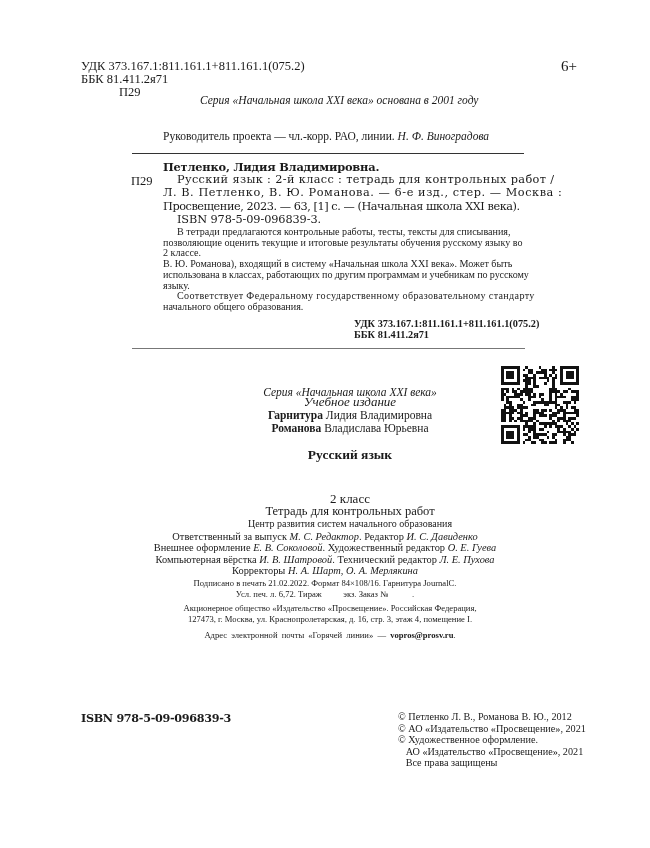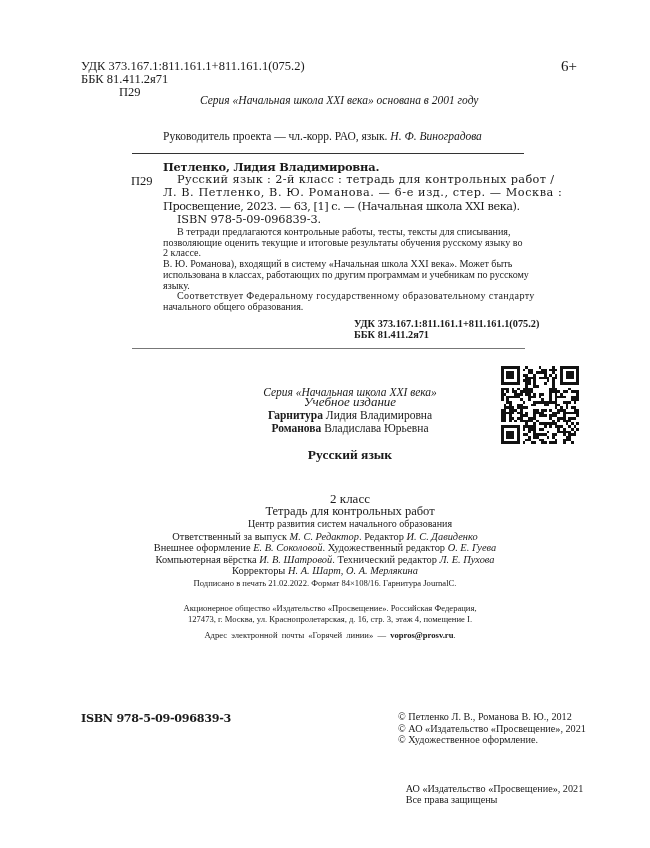--- a/index.html
+++ b/index.html
@@ -18,21 +18,21 @@
 </head>
 <body>
 
 <div class="abs serif" style="left:81px; top:59px; font-size:12.5px;">УДК 373.167.1:811.161.1+811.161.1(075.2)</div>
 <div class="abs serif" style="left:81px; top:72px; font-size:12.5px;">ББК 81.411.2я71</div>
 <div class="abs serif" style="left:119px; top:85px; font-size:12.5px;">П29</div>
 <div class="abs serif" style="left:561px; top:58px; font-size:15px;">6+</div>
 
 <div class="abs serif it" style="left:200px; top:94px; font-size:11.5px;">Серия «Начальная школа XXI века» основана в 2001 году</div>
 <div class="abs serif" style="left:163px; top:130px; font-size:11.5px;">
-  <span>Руководитель проекта — чл.-корр. РАО, язык. </span><span class="it">Н. Ф. Виноградова</span>
+  <span>Руководитель проекта — чл.-корр. РАО, линии. </span><span class="it">Н. Ф. Виноградова</span>
 </div>
 
 <div class="rule" style="left:132px; top:153px; width:392px; background:#333;"></div>
 
 <div class="abs dserif b" style="left:163px; top:160px; font-size:11.4px; letter-spacing:-0.2px;">Петленко, Лидия Владимировна.</div>
 <div class="abs serif" style="left:131px; top:174px; font-size:12.5px;">П29</div>
 
 <div class="abs dserif" style="left:163px; top:173px; font-size:11.3px; line-height:13.4px; letter-spacing:-0.1px;">
   <span class="line" style="padding-left:14px; letter-spacing:0.35px;">Русский язык : 2-й класс : тетрадь для контрольных работ /</span>
   <span class="line" style="letter-spacing:0.55px;">Л. В. Петленко, В. Ю. Романова. — 6-е изд., стер. — Москва :</span>
@@ -72,20 +72,21 @@
 
 <div class="abs serif center" id="credits" style="left:150px; width:350px; top:531px; font-size:10.4px; line-height:11.3px;">
     <span class="line"><span>Ответственный за выпуск </span><span style="font-style: italic;">М. С. Редактор</span><span>. Редактор </span><span style="font-style: italic;">И. С. Давиденко</span></span>
     <span class="line"><span>Внешнее оформление </span><span style="font-style: italic;">Е. В. Соколовой</span><span>. Художественный редактор </span><span style="font-style: italic;">О. Е. Гуева</span></span>
     <span class="line"><span>Компьютерная вёрстка </span><span style="font-style: italic;">И. В. Шатровой</span><span>. Технический редактор </span><span style="font-style: italic;">Л. Е. Пухова</span></span>
     <span class="line"><span>Корректоры </span><span style="font-style: italic;">Н. А. Шарт</span><span>, </span><span style="font-style: italic;">О. А. Мерлякина</span></span>
   </div>
 
 <div class="abs serif center" style="left:150px; width:350px; top:578px; font-size:8.6px; line-height:10.5px;">
   <span class="line">Подписано в печать 21.02.2022. Формат 84×108/16. Гарнитура JournalC.</span>
+  <span class="line" style="white-space:pre;">Усл. печ. л. 6,72. Тираж          экз. Заказ №           .</span>
 </div>
 
 <div class="abs serif center" style="left:160px; width:340px; top:603px; font-size:8.6px; line-height:10.5px;">
   <span class="line">Акционерное общество «Издательство «Просвещение». Российская Федерация,</span>
   <span class="line">127473, г. Москва, ул. Краснопролетарская, д. 16, стр. 3, этаж 4, помещение I.</span>
 </div>
 
 <div class="abs serif center" style="left:160px; width:340px; top:630px; font-size:8.6px; word-spacing:2px;">
   <span>Адрес электронной почты «Горячей линии» — </span><span class="b">vopros@prosv.ru</span><span>.</span>
 </div>
@@ -430,15 +431,15 @@
       <rect x="2" y="24" width="3" height="3"></rect>
     </g>
 </svg>
 
 <div class="abs dserif b" style="left:81px; top:711px; font-size:11.2px; letter-spacing:-0.3px;">ISBN 978-5-09-096839-3</div>
 
 <div class="abs serif" style="left:398px; top:711px; font-size:10.2px; line-height:11.6px;">
   <span class="line">© Петленко Л. В., Романова В. Ю., 2012</span>
   <span class="line">© АО «Издательство «Просвещение», 2021</span>
   <span class="line">© Художественное оформление.</span>
-  <span class="line" style="white-space:pre;margin-top:37px;">   АО «Издательство «Просвещение», 2021</span>
+  <span class="line" style="white-space:pre;">   АО «Издательство «Просвещение», 2021</span>
   <span class="line" style="white-space:pre;">   Все права защищены</span>
 </div>
 
 </body></html>

